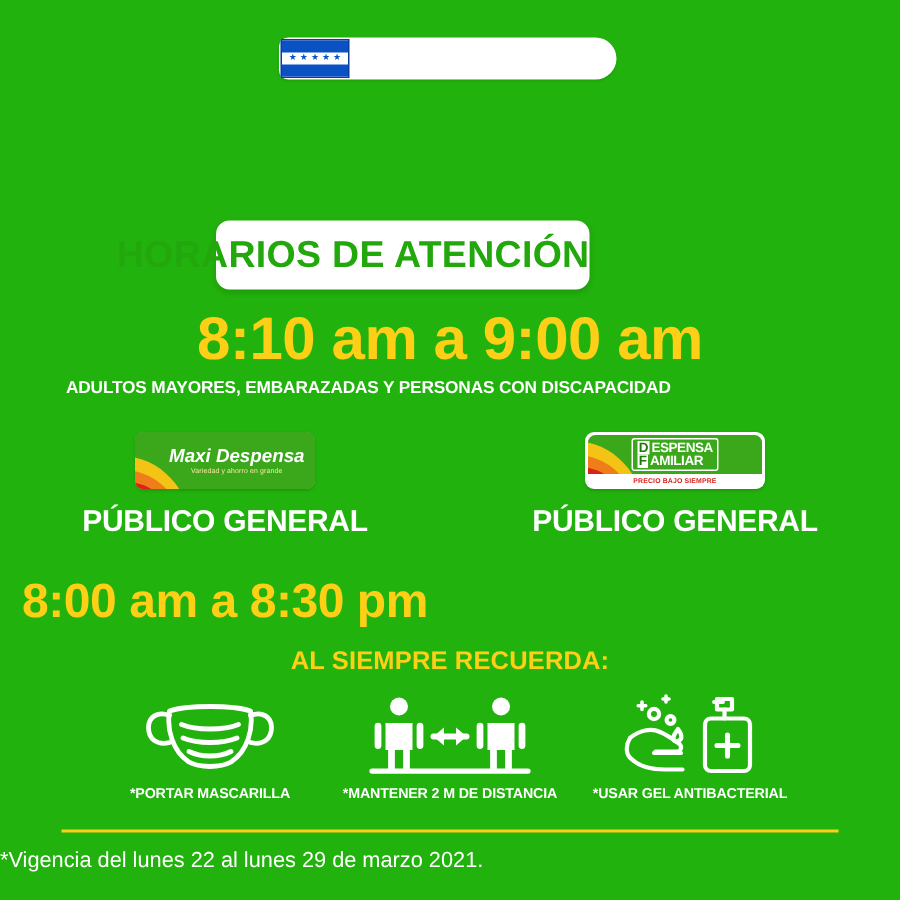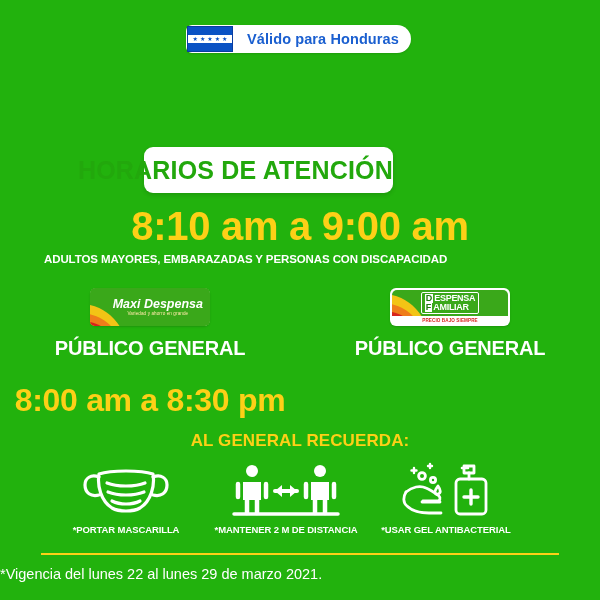--- a/index.html
+++ b/index.html
@@ -271,21 +271,21 @@
     width: 100%;
     text-align: center;
     color: #fdd017;
     font-size: 17px;
     font-weight: bold;
     letter-spacing: 0.1px;
   }
   .tips {
     position: absolute;
     top: 462px;
-    left: 46px;
+    left: 60px;
     width: 480px;
     display: flex;
     justify-content: space-between;
   }
   .tip {
     display: flex;
     flex-direction: column;
     align-items: center;
     width: 160px;
   }
@@ -331,21 +331,20 @@
     <div class="band top"></div>
     <div class="stars">
       <i>★</i>
         <i>★</i>
         <i>★</i>
         <i>★</i>
         <i>★</i>
     </div>
     <div class="band bottom"></div>
   </div>
-  <span class="validity-label">Válido para Honduras</span>
 </div>
 
 <div class="title-card">
   <span class="title-text">HORARIOS DE ATENCIÓN</span>
 </div>
 
 <div class="priority-time">8:10 am a 9:00 am</div>
 <div class="priority-sub">ADULTOS MAYORES, EMBARAZADAS Y PERSONAS CON DISCAPACIDAD</div>
 
 <div class="stores">
@@ -389,21 +388,21 @@
       </div>
       <div class="logo-df-bar">
         <span>PRECIO BAJO SIEMPRE</span>
       </div>
     </div>
     <div class="store-general">PÚBLICO GENERAL</div>
   </div>
 
 </div>
 
-<div class="remember-head">AL GENERAL RECUERDA:</div>
+<div class="remember-head">AL SIEMPRE RECUERDA:</div>
 
 <div class="tips">
 
   <div class="tip">
     <div class="tip-icon">
       <svg width="90" height="54" viewBox="0 0 90 54" fill="none" stroke="#ffffff" stroke-width="3.2" stroke-linecap="round" stroke-linejoin="round">
         <path d="M18 14 C10 11 4 15 4 22 C4 30 10 34 18 32"></path>
         <path d="M72 14 C80 11 86 15 86 22 C86 30 80 34 72 32"></path>
         <path d="M18 11 C30 7 60 7 72 11 C74 23 70 38 59 45 C52 49 38 49 31 45 C20 38 16 23 18 11 Z"></path>
         <path d="M26 20 C36 24 54 24 64 20"></path>

